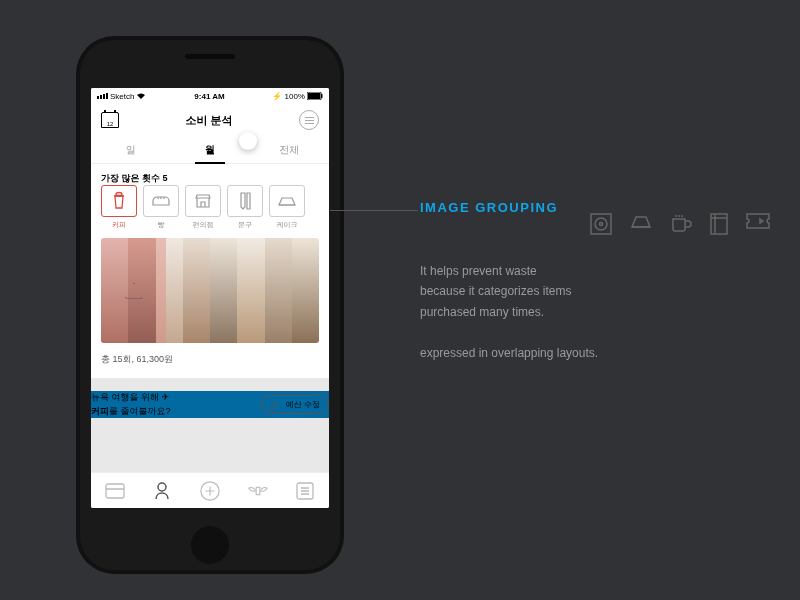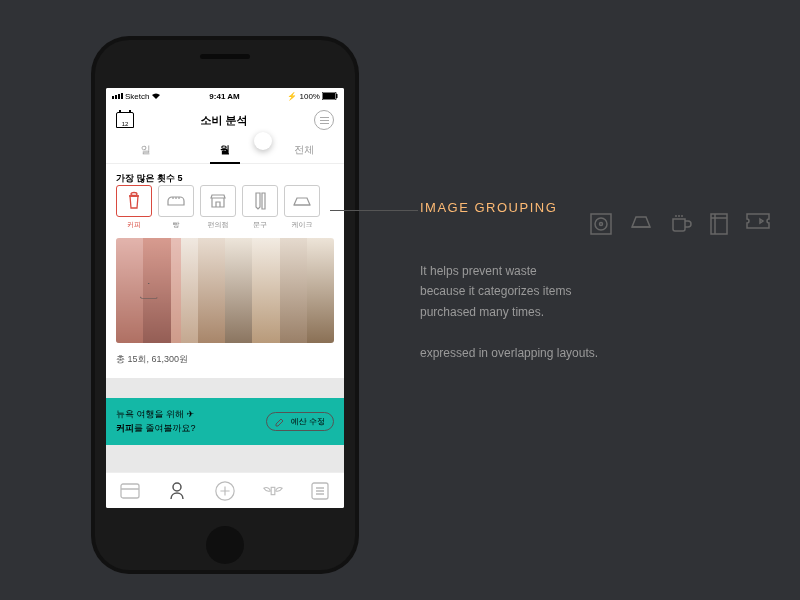--- a/index.html
+++ b/index.html
@@ -1,17 +1,17 @@
 <!DOCTYPE html>
 <html><head>
 <meta charset="utf-8">
 <style>
 *{box-sizing:border-box;margin:0;padding:0}
 body{background:#303236;width:800px;height:600px;font-family:-apple-system,BlinkMacSystemFont,"Segoe UI",sans-serif;overflow:hidden;position:relative}
-.phone{position:absolute;left:95px;top:40px;width:260px;height:530px;background:#1a1a1a;border-radius:34px;box-shadow:0 0 0 4px #111}
+.phone{position:absolute;left:80px;top:40px;width:260px;height:530px;background:#1a1a1a;border-radius:34px;box-shadow:0 0 0 4px #111}
 .phone:before,.phone:after{content:"";position:absolute;background:#0a0a0a;border-radius:6px}
 .phone:before{width:50px;height:5px;left:105px;top:14px;border-radius:3px}
 .phone:after{width:38px;height:38px;border-radius:50%;left:111px;bottom:6px;background:#0f0f0f}
 .screen{position:absolute;left:11px;top:48px;width:238px;height:420px;background:#fff;border-radius:2px;overflow:hidden;display:flex;flex-direction:column}
 .status{height:16px;background:#fff;display:flex;justify-content:space-between;align-items:center;padding:0 6px;font-size:8px;color:#000;font-weight:500}
 .status .l,.status .r{display:flex;align-items:center;gap:2px}
 .sig{display:flex;align-items:flex-end;gap:1px}
 .sig i{width:2px;background:#000}
 .sig i:nth-child(1){height:3px}.sig i:nth-child(2){height:4px}.sig i:nth-child(3){height:5px}.sig i:nth-child(4){height:6px}
 .hdr{height:32px;display:flex;align-items:center;justify-content:space-between;padding:0 10px}
@@ -40,28 +40,28 @@
 .sl:nth-child(2){background:linear-gradient(#d4a89a,#5a3830)}
 .sl:nth-child(3){background:linear-gradient(#f0e8e0,#c4a890)}
 .sl:nth-child(4){background:linear-gradient(#e8dcd0,#a8866a)}
 .sl:nth-child(5){background:linear-gradient(#ede5da,#8b7560)}
 .sl:nth-child(6){background:linear-gradient(#f2ebe2,#b89a7a)}
 .sl:nth-child(7){background:linear-gradient(#e5dace,#9a8068)}
 .sl:nth-child(8){background:linear-gradient(#ede4d8,#8a7055)}
 .ovl{position:absolute;left:0;top:0;width:30%;height:100%;background:rgba(220,140,130,.45);display:flex;align-items:center;justify-content:center}
 .warn{width:18px;height:16px;border:1.5px solid #555;border-radius:2px;clip-path:polygon(50% 0,100% 100%,0 100%)}
 .sum{font-size:9px;color:#555;padding:10px 0 4px}
-.sec2{background:#14b8a6;margin-top:20px;padding:10px;display:flex;justify-content:space-between;align-items:center}
+.sec2{background:#0369a1;margin-top:13px;padding:0;display:flex;justify-content:space-between;align-items:center}
 .msg{font-size:9px;line-height:1.5}
 .bold{font-weight:700}
 .bbtn{border:1.3px solid #555;border-radius:12px;padding:3px 8px;display:flex;align-items:center;gap:6px;font-size:8px}
 .tabbar{height:36px;background:#fff;border-top:1px solid #eee;display:flex;align-items:center;justify-content:space-around}
 .tb{width:22px;height:22px;display:flex;align-items:center;justify-content:center;color:#bbb}
 .panel{position:absolute;left:420px;top:200px;width:340px;color:#b8b8b8}
-.pt{font-size:13px;font-weight:400;letter-spacing:1.5px;color:#fdba74;display:flex;align-items:center}
+.pt{font-size:13px;font-weight:700;letter-spacing:1.5px;color:#0ea5e9;display:flex;align-items:center}
 .line{position:absolute;left:330px;top:210px;width:88px;height:1px;background:#555}
 .prow{display:flex;gap:18px;margin-left:170px;margin-top:-2px;margin-bottom:26px}
 .pic svg{stroke:#666;fill:none;stroke-width:1.5}
 .pd{font-size:12px;line-height:1.7;color:#9a9a9a}
 svg{display:block}
 </style>
 </head>
 <body>
 
 <div class="phone">

